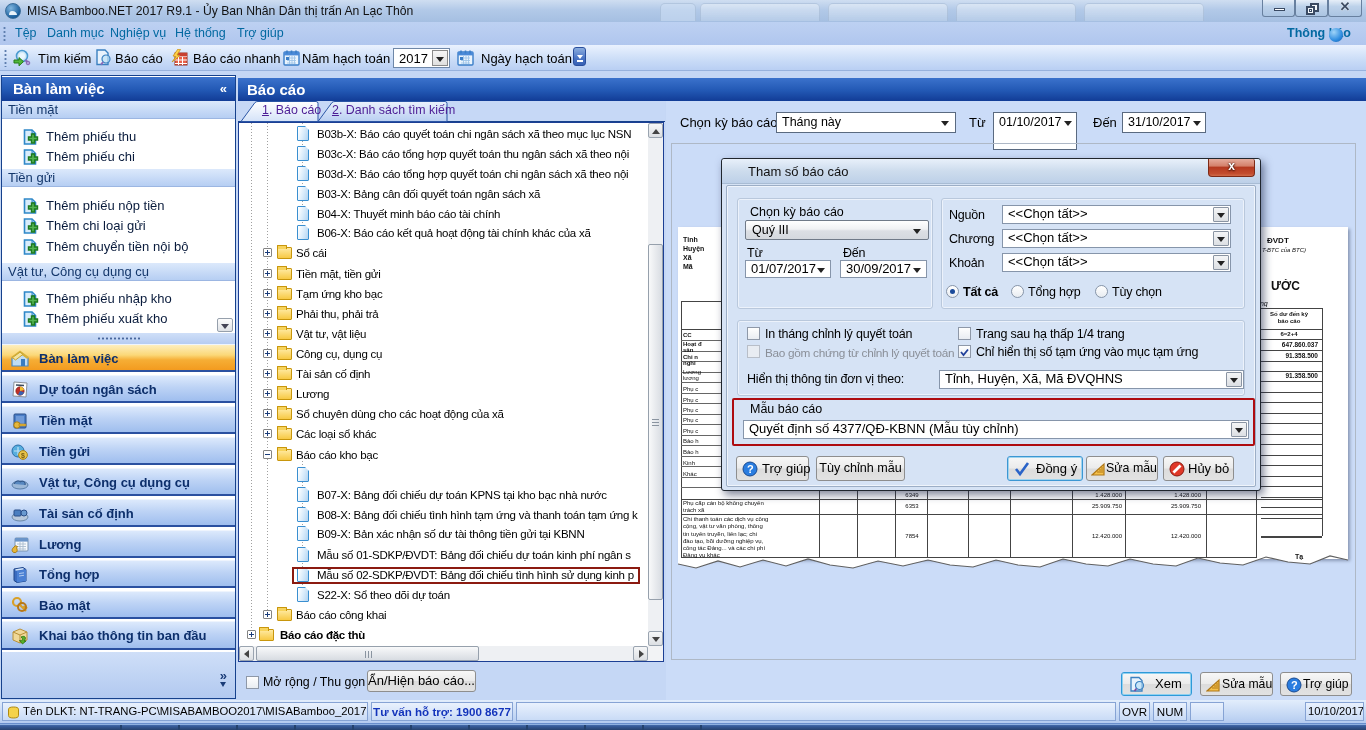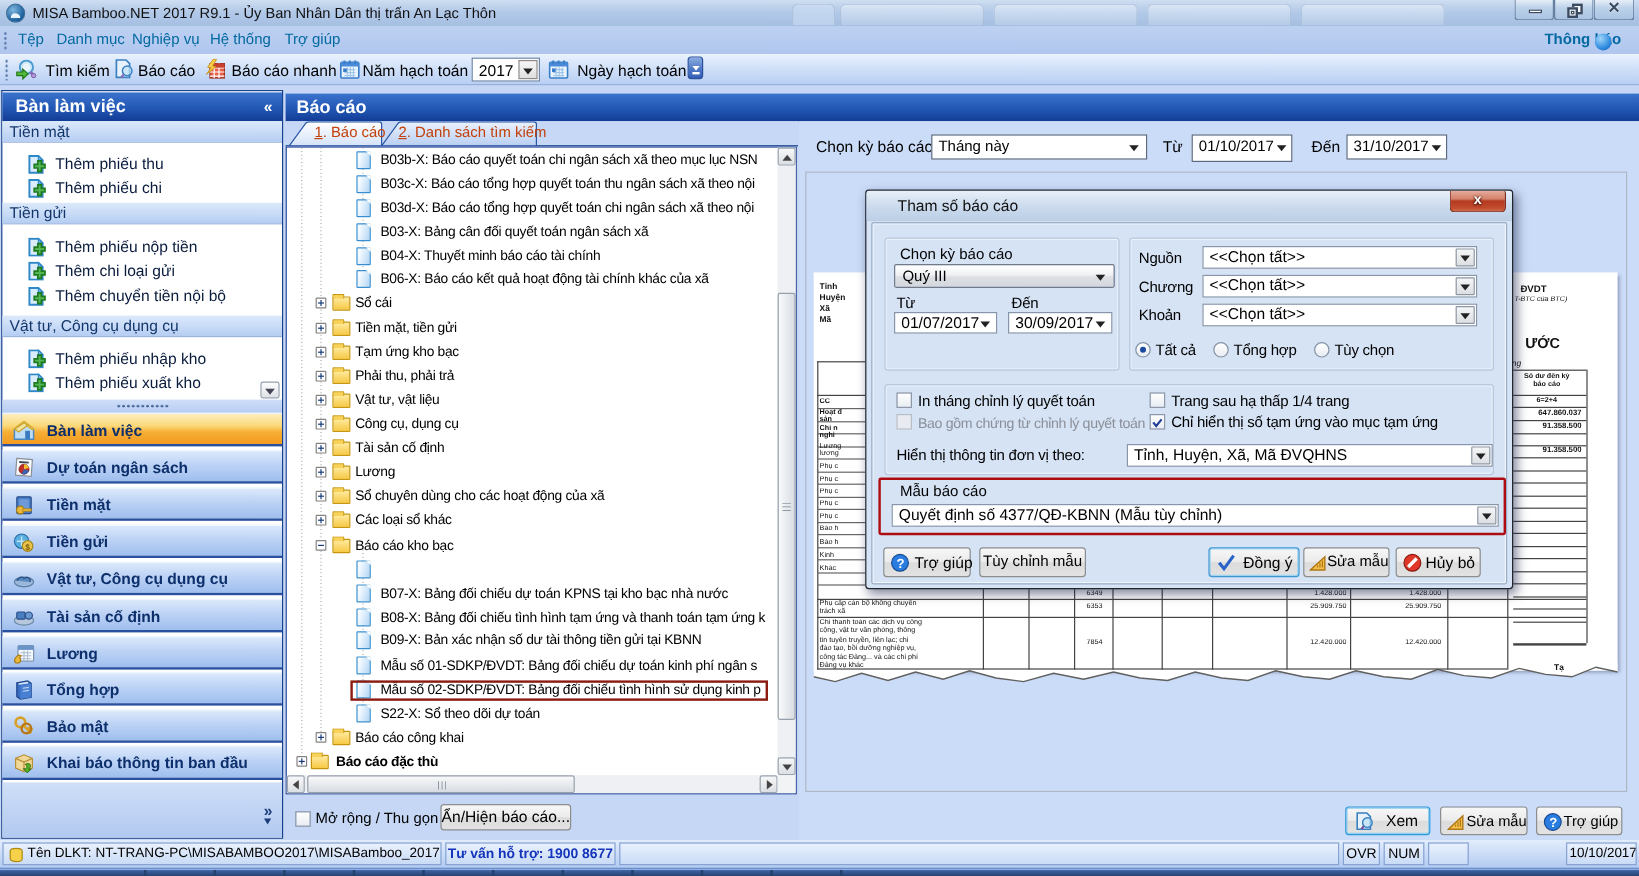--- a/index.html
+++ b/index.html
@@ -34,21 +34,21 @@
 .sbitem{position:absolute;left:0;width:233px;height:20px;line-height:20px;font-size:13px;color:#091b3c;}
 .sbitem .txt{position:absolute;left:44px;top:0;}
 .docplus{position:absolute;left:21px;top:2px;width:16px;height:16px;}
 .navbtn{position:absolute;left:2px;width:233px;height:28px;background:linear-gradient(#dce9fc,#bdd3f5 45%,#9fbeee);border-top:1px solid #eef4fd;border-bottom:2px solid #2a50a0;font-weight:bold;color:#0d2f6b;font-size:13px;line-height:27px;}
 .navbtn .txt{position:absolute;left:37px;top:0;}
 .navbtn .nico{position:absolute;left:8px;top:4px;width:20px;height:20px;}
 #navorange{background:linear-gradient(#fdeebe,#fbd878 40%,#f6ae35 60%,#f39b1f);}
 
 #midhdr{left:238px;top:78px;width:1128px;height:23px;line-height:23px;padding-left:9px;}
 #tabstrip{left:238px;top:101px;width:427px;height:21px;background:#c6d8f6;border-bottom:1px solid #16418c;}
-.tablbl{position:absolute;top:103px;font-size:12.4px;color:#c2410c;}
+.tablbl{position:absolute;top:103px;font-size:12.4px;color:#4c1d95;}
 #treebox{left:238px;top:122px;width:426px;height:540px;background:#fff;border:1px solid #1c3f94;}
 .trow{position:absolute;left:0;width:420px;height:20px;line-height:20px;font-size:11.5px;letter-spacing:-0.25px;color:#000;white-space:nowrap;}
 .expander{position:absolute;top:5px;width:9px;height:9px;background:#fff;border:1px solid #848484;border-radius:1px;}
 .expander:before{content:"";position:absolute;left:1px;top:3px;width:5px;height:1px;background:#1a3c7a;}
 .expander.plus:after{content:"";position:absolute;left:3px;top:1px;width:1px;height:5px;background:#1a3c7a;}
 .folder{position:absolute;top:4px;width:15px;height:12px;background:linear-gradient(#ffeaa2,#f7c944);border:1px solid #c8960c;border-radius:1px;}
 .folder:before{content:"";position:absolute;left:-1px;top:-3px;width:8px;height:3px;background:#f7d35c;border:1px solid #c8960c;border-bottom:none;border-radius:1px 1px 0 0;}
 .docico{position:absolute;top:2px;width:12px;height:15px;background:linear-gradient(105deg,#ffffff 5%,#d8ebfb 55%,#b2d4f2);border:1.5px solid #3a8fd0;border-radius:1px;}
 .docico:before{content:"";position:absolute;right:-1px;top:-1px;width:0;height:0;border-left:4px solid transparent;border-top:4px solid #fff;}
 .vdots{position:absolute;width:1px;background-image:linear-gradient(#a0a0a0 1px,transparent 1px);background-size:1px 3px;}
@@ -497,21 +497,21 @@
 <div class="rlbl" style="left:263px;top:675px;font-size:12.4px;">Mở rộng / Thu gọn</div>
 <div class="wbtn" style="left:367px;top:670px;width:109px;height:22px;line-height:20px;">Ẩn/Hiện báo cáo...</div>
 
 <div id="rpanel" class="abs"></div>
 <div class="rlbl" style="left:680px;top:115px;">Chọn kỳ báo cáo</div>
 <div class="fcombo" style="left:776px;top:112px;width:180px;height:21px;">
     <span class="tx">Tháng này</span>
     <span class="darr" style="right:6px;top:8px;"></span>
   </div>
 <div class="rlbl" style="left:969px;top:115px;">Từ</div>
-<div class="fcombo" style="left:993px;top:112px;width:84px;height:23px;">
+<div class="fcombo" style="left:993px;top:112px;width:84px;height:38px;">
     <span class="tx">01/10/2017</span>
     <span class="darr" style="right:4px;top:8px;"></span>
   </div>
 <div class="rlbl" style="left:1093px;top:115px;">Đến</div>
 <div class="fcombo" style="left:1122px;top:112px;width:84px;height:21px;">
     <span class="tx">31/10/2017</span>
     <span class="darr" style="right:4px;top:8px;"></span>
   </div>
 
 <div class="abs" style="left:671px;top:143px;width:685px;height:517px;border:1px solid #aeb8c6;"></div>
@@ -651,21 +651,21 @@
 <div class="dtext" style="left:227px;top:97px;">Khoản</div>
 <div class="wcombo" style="left:280px;top:94px;width:229px;height:19px;">
       <span class="tx">&lt;&lt;Chọn tất&gt;&gt;</span>
       <span class="cbtn" style="width:16px;height:15px;">
         <span class="darr" style="left:3px;top:5px;"></span>
       </span>
     </div>
 <div class="rad" style="left:224px;top:126px;">
       <span style="position:absolute;left:3px;top:3px;width:5px;height:5px;border-radius:50%;background:#1a4a9a;"></span>
     </div>
-<div class="dtext" style="left:241px;top:126px;">Tất cả</div>
+<div class="dtext" style="left:241px;top:126px;font-weight:bold;">Tất cả</div>
 <div class="rad" style="left:289px;top:126px;"></div>
 <div class="dtext" style="left:306px;top:126px;">Tổng hợp</div>
 <div class="rad" style="left:373px;top:126px;"></div>
 <div class="dtext" style="left:390px;top:126px;">Tùy chọn</div>
 <div class="grp" style="left:15px;top:161px;width:508px;height:76px;"></div>
 <div class="wcb" style="left:25px;top:168px;"></div>
 <div class="dtext" style="left:43px;top:168px;">In tháng chỉnh lý quyết toán</div>
 <div class="wcb" style="left:236px;top:168px;"></div>
 <div class="dtext" style="left:254px;top:168px;">Trang sau hạ thấp 1/4 trang</div>
 <div class="wcb" style="left:25px;top:186px;border-color:#b8bec8;background:#e8ecf2;"></div>

